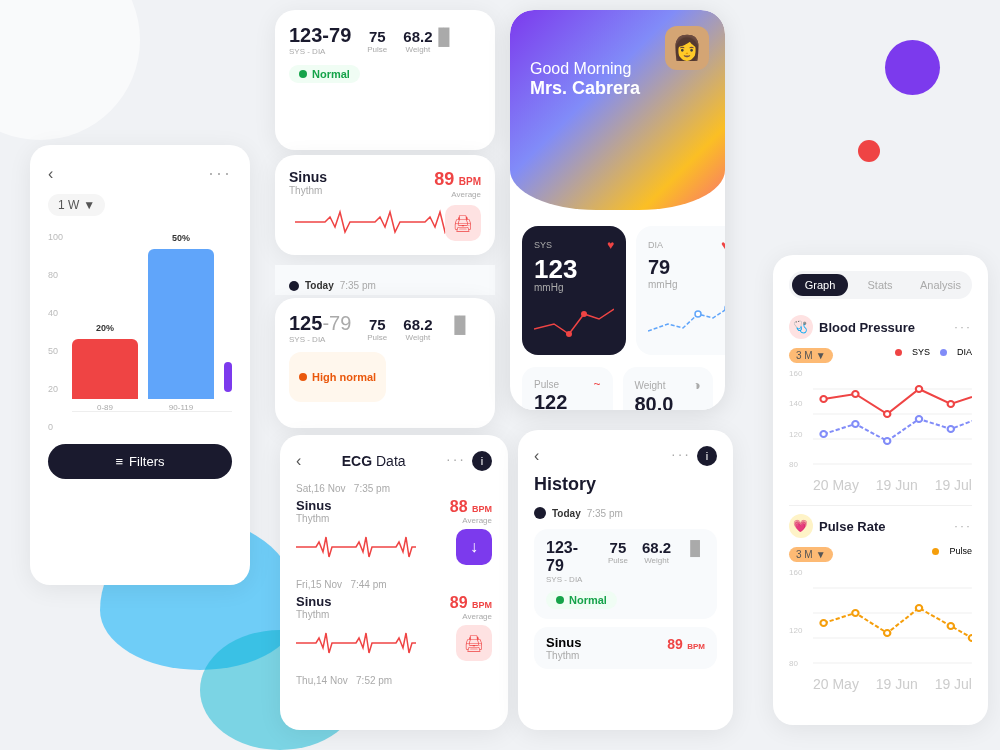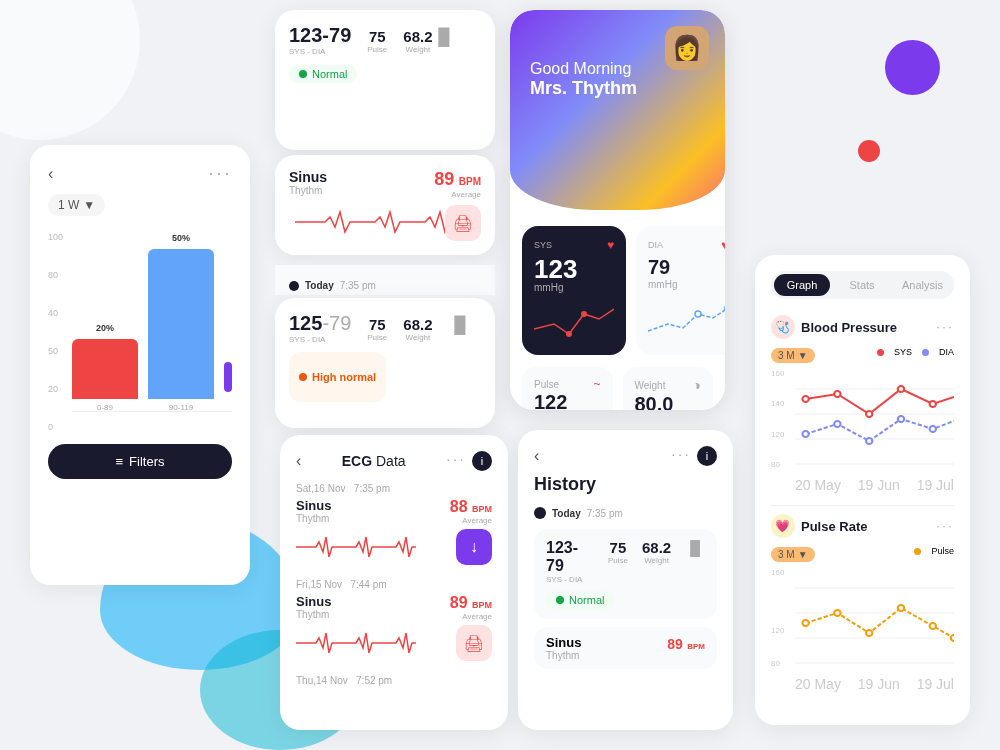--- a/index.html
+++ b/index.html
@@ -221,21 +221,21 @@
     }
     .status-badge {
       display: inline-flex;
       align-items: center;
       gap: 5px;
       background: #f0fdf4;
       color: #16a34a;
       border-radius: 12px;
       padding: 3px 10px;
       font-size: 11px;
-      font-weight: 400;
+      font-weight: 700;
     }
     .status-dot { width: 8px; height: 8px; border-radius: 50%; background: #16a34a; }
     .bar-chart-icon {
       position: absolute;
       right: 16px;
       top: 50%;
       transform: translateY(-50%);
       font-size: 16px;
       color: #aaa;
       cursor: pointer;
@@ -430,21 +430,21 @@
     }
     .history-header-row {
       display: flex;
       justify-content: space-between;
       align-items: center;
       margin-bottom: 8px;
     }
 
     
     .card-analytics {
-      right: 30px;
+      right: 12px;
       top: 255px;
       width: 215px;
       height: 470px;
       padding: 16px;
     }
     .analytics-tabs {
       display: flex;
       gap: 4px;
       margin-bottom: 16px;
       background: #f3f4f6;
@@ -703,21 +703,21 @@
       <span>High normal</span>
     </div>
   </div>
 </div>
 
 <div class="card-greeting" style="position:absolute;left:510px;top:10px;">
   <div class="greeting-bg">
     <div class="greeting-avatar">👩</div>
     <div style="margin-top:30px;">
       <div style="color:white;font-size:16px;font-weight:300;">Good Morning</div>
-      <div style="color:white;font-size:18px;font-weight:700;">Mrs. Thythm</div>
+      <div style="color:white;font-size:18px;font-weight:700;">Mrs. Cabrera</div>
     </div>
   </div>
   <div class="greeting-cards-row">
     <div class="metric-card-dark">
       <div class="metric-lbl-dark">
         <span>SYS</span>
         <span style="color:#ef4444;font-size:12px;">♥</span>
       </div>
       <div class="metric-val-dark">123</div>
       <div class="metric-unit-dark">mmHg</div>

